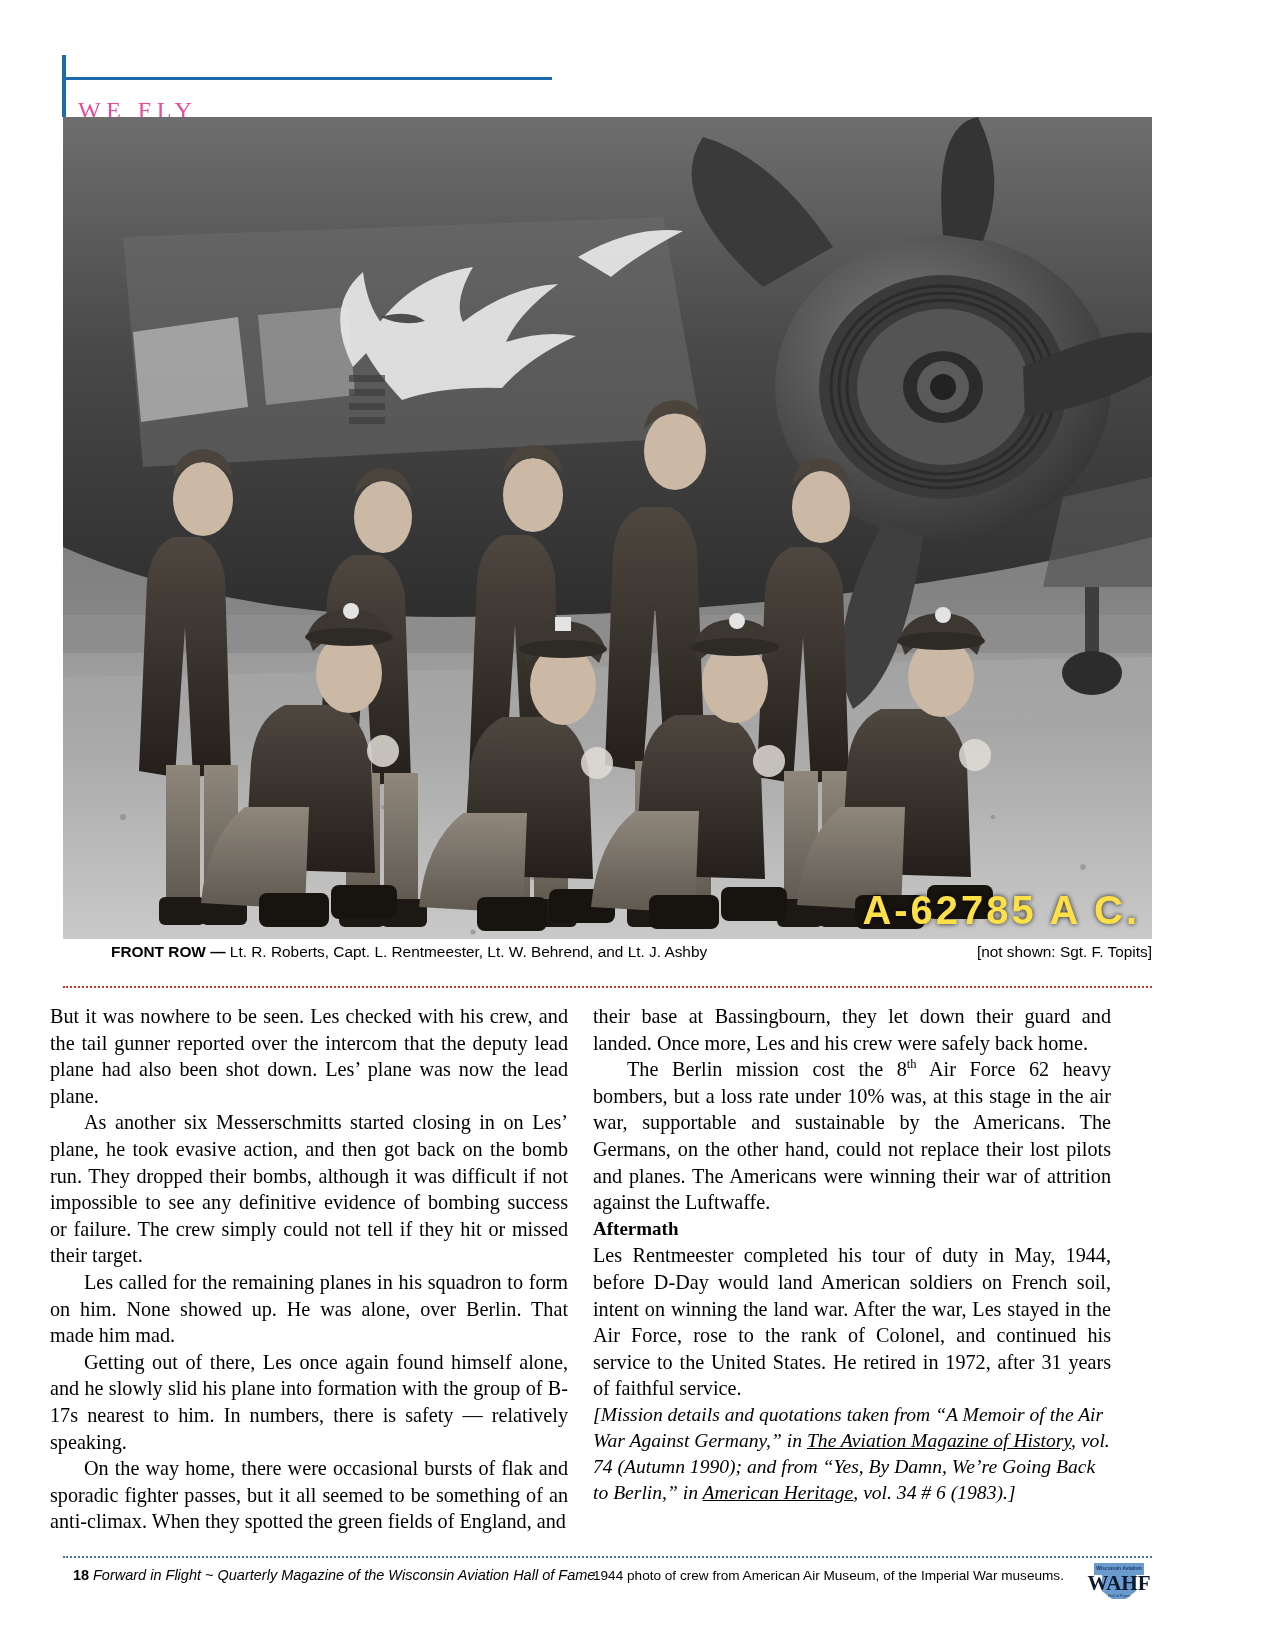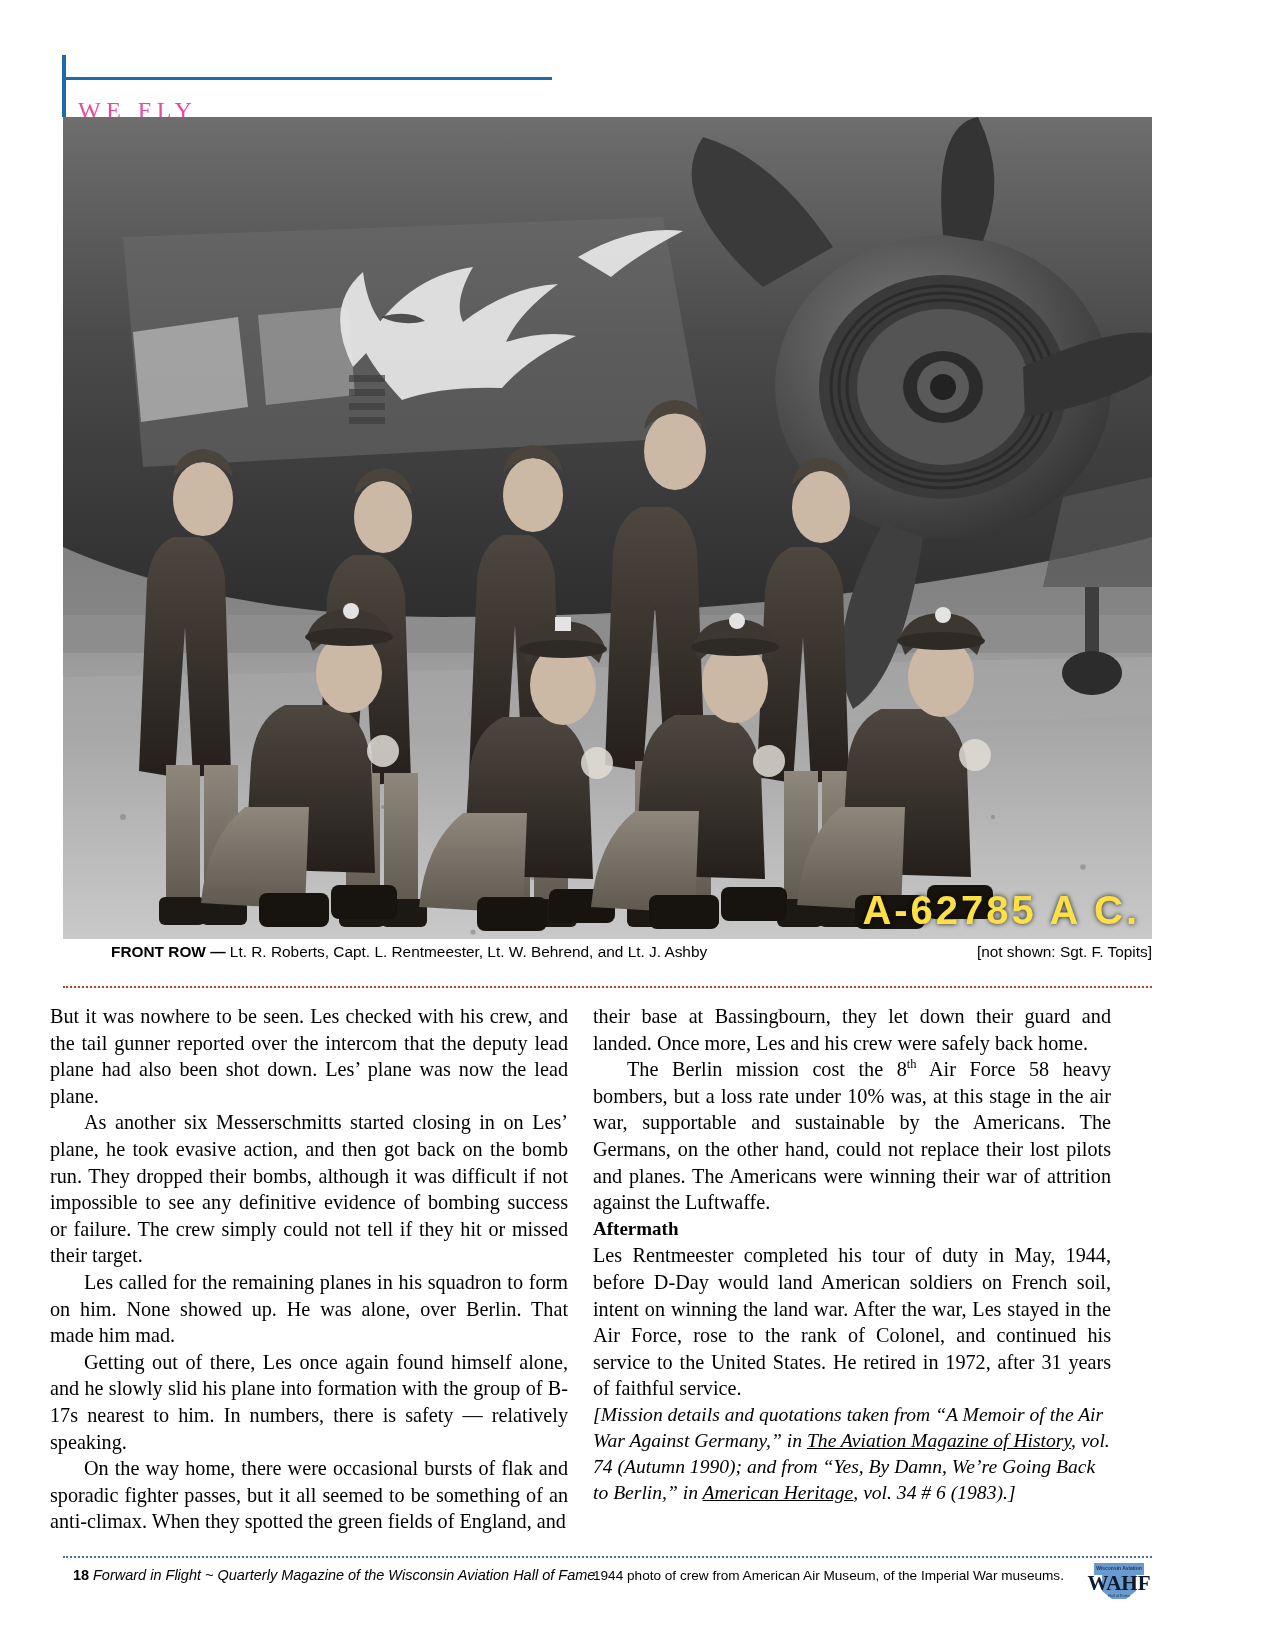--- a/index.html
+++ b/index.html
@@ -290,21 +290,21 @@
     <div class="col col-l">
       <p>But it was nowhere to be seen. Les checked with his crew, and the tail gunner reported over the intercom that the deputy lead plane had also been shot down. Les’ plane was now the lead plane.</p>
       <p class="ind">As another six Messerschmitts started closing in on Les’ plane, he took evasive action, and then got back on the bomb run. They dropped their bombs, although it was difficult if not impossible to see any definitive evidence of bombing success or failure. The crew simply could not tell if they hit or missed their target.</p>
       <p class="ind">Les called for the remaining planes in his squadron to form on him. None showed up. He was alone, over Berlin. That made him mad.</p>
       <p class="ind">Getting out of there, Les once again found himself alone, and he slowly slid his plane into formation with the group of B-17s nearest to him. In numbers, there is safety — relatively speaking.</p>
       <p class="ind">On the way home, there were occasional bursts of flak and sporadic fighter passes, but it all seemed to be something of an anti-climax. When they spotted the green fields of England, and</p>
     </div>
 
     <div class="col col-r">
       <p>their base at Bassingbourn, they let down their guard and landed. Once more, Les and his crew were safely back home.</p>
-      <p class="ind"><span>The Berlin mission cost the 8</span><sup>th</sup><span> Air Force 58 heavy bombers, but a loss rate under 10% was, at this stage in the air war, supportable and sustainable by the Americans. The Germans, on the other hand, could not replace their lost pilots and planes. The Americans were winning their war of attrition against the Luftwaffe.</span></p>
+      <p class="ind"><span>The Berlin mission cost the 8</span><sup>th</sup><span> Air Force 62 heavy bombers, but a loss rate under 10% was, at this stage in the air war, supportable and sustainable by the Americans. The Germans, on the other hand, could not replace their lost pilots and planes. The Americans were winning their war of attrition against the Luftwaffe.</span></p>
       <p class="subhead">Aftermath</p>
       <p>Les Rentmeester completed his tour of duty in May, 1944, before D-Day would land American soldiers on French soil, intent on winning the land war. After the war, Les stayed in the Air Force, rose to the rank of Colonel, and continued his service to the United States. He retired in 1972, after 31 years of faithful service.</p>
       <p class="cite"><span>[Mission details and quotations taken from “A Memoir of the Air War Against Germany,” in </span><span class="u">The Aviation Magazine of History</span><span>, vol. 74 (Autumn 1990); and from “Yes, By Damn, We’re Going Back to Berlin,” in </span><span class="u">American Heritage</span><span>, vol. 34 # 6 (1983).]</span></p>
     </div>
 
   </div>
 
   <div class="foot-rule"></div>
   <div class="footer">
     <span class="pg">18</span>

